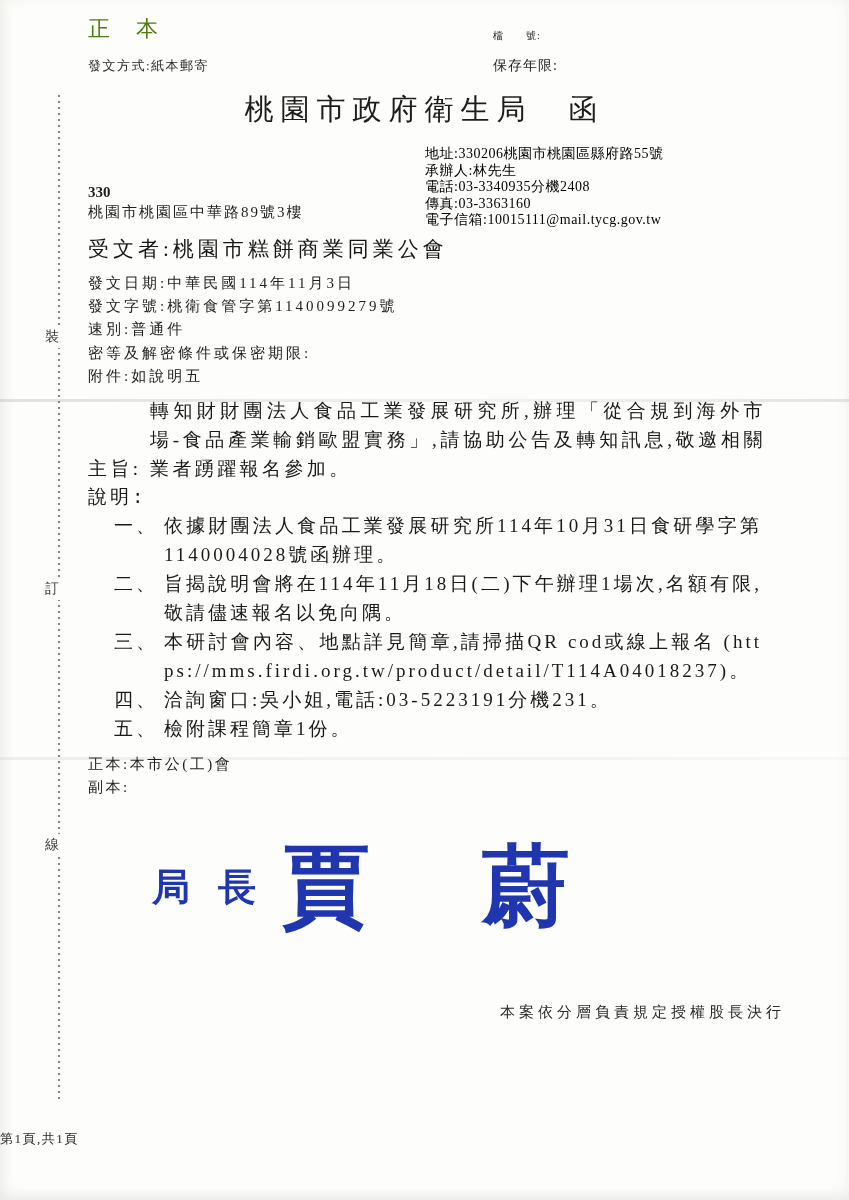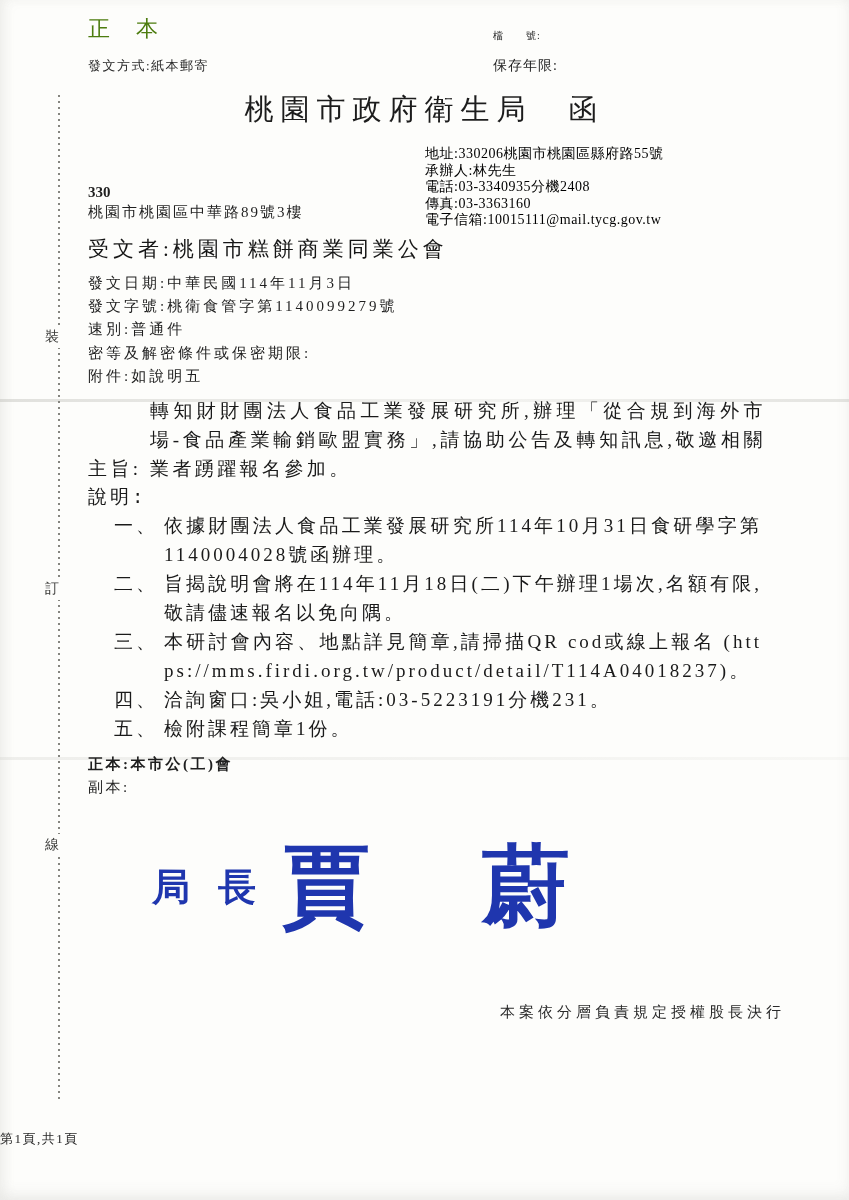--- a/index.html
+++ b/index.html
@@ -87,21 +87,21 @@
   }
   .expl-items {
     position: absolute; left: 114px; top: 511px;
     font-size: 19px; letter-spacing: 3px; line-height: 29px; color: #1a1a1a;
   }
   .item { display: flex; align-items: flex-start; }
   .item .no  { flex: 0 0 auto; width: 50px; }
   .item .txt { width: 598px; text-align: justify; }
   .item .txt.breakall { word-break: break-all; }
 
-  .dist-original { position: absolute; left: 88px; top: 755px; font-size: 15px; letter-spacing: 2.5px; font-weight: bold; }
+  .dist-original { position: absolute; left: 88px; top: 755px; font-size: 15px; letter-spacing: 2.5px; }
   .dist-copy     { position: absolute; left: 88px; top: 778px; font-size: 15px; letter-spacing: 2.5px; }
 
   .signature {
     position: absolute; left: 152px; top: 822px; height: 130px;
     display: flex; align-items: center;
     font-weight: bold;
   }
   .sig-title-char { font-size: 38px; }
   .sig-t2 { margin-left: 28px; }
   .sig-name-char { font-size: 88px; line-height: 1; }

